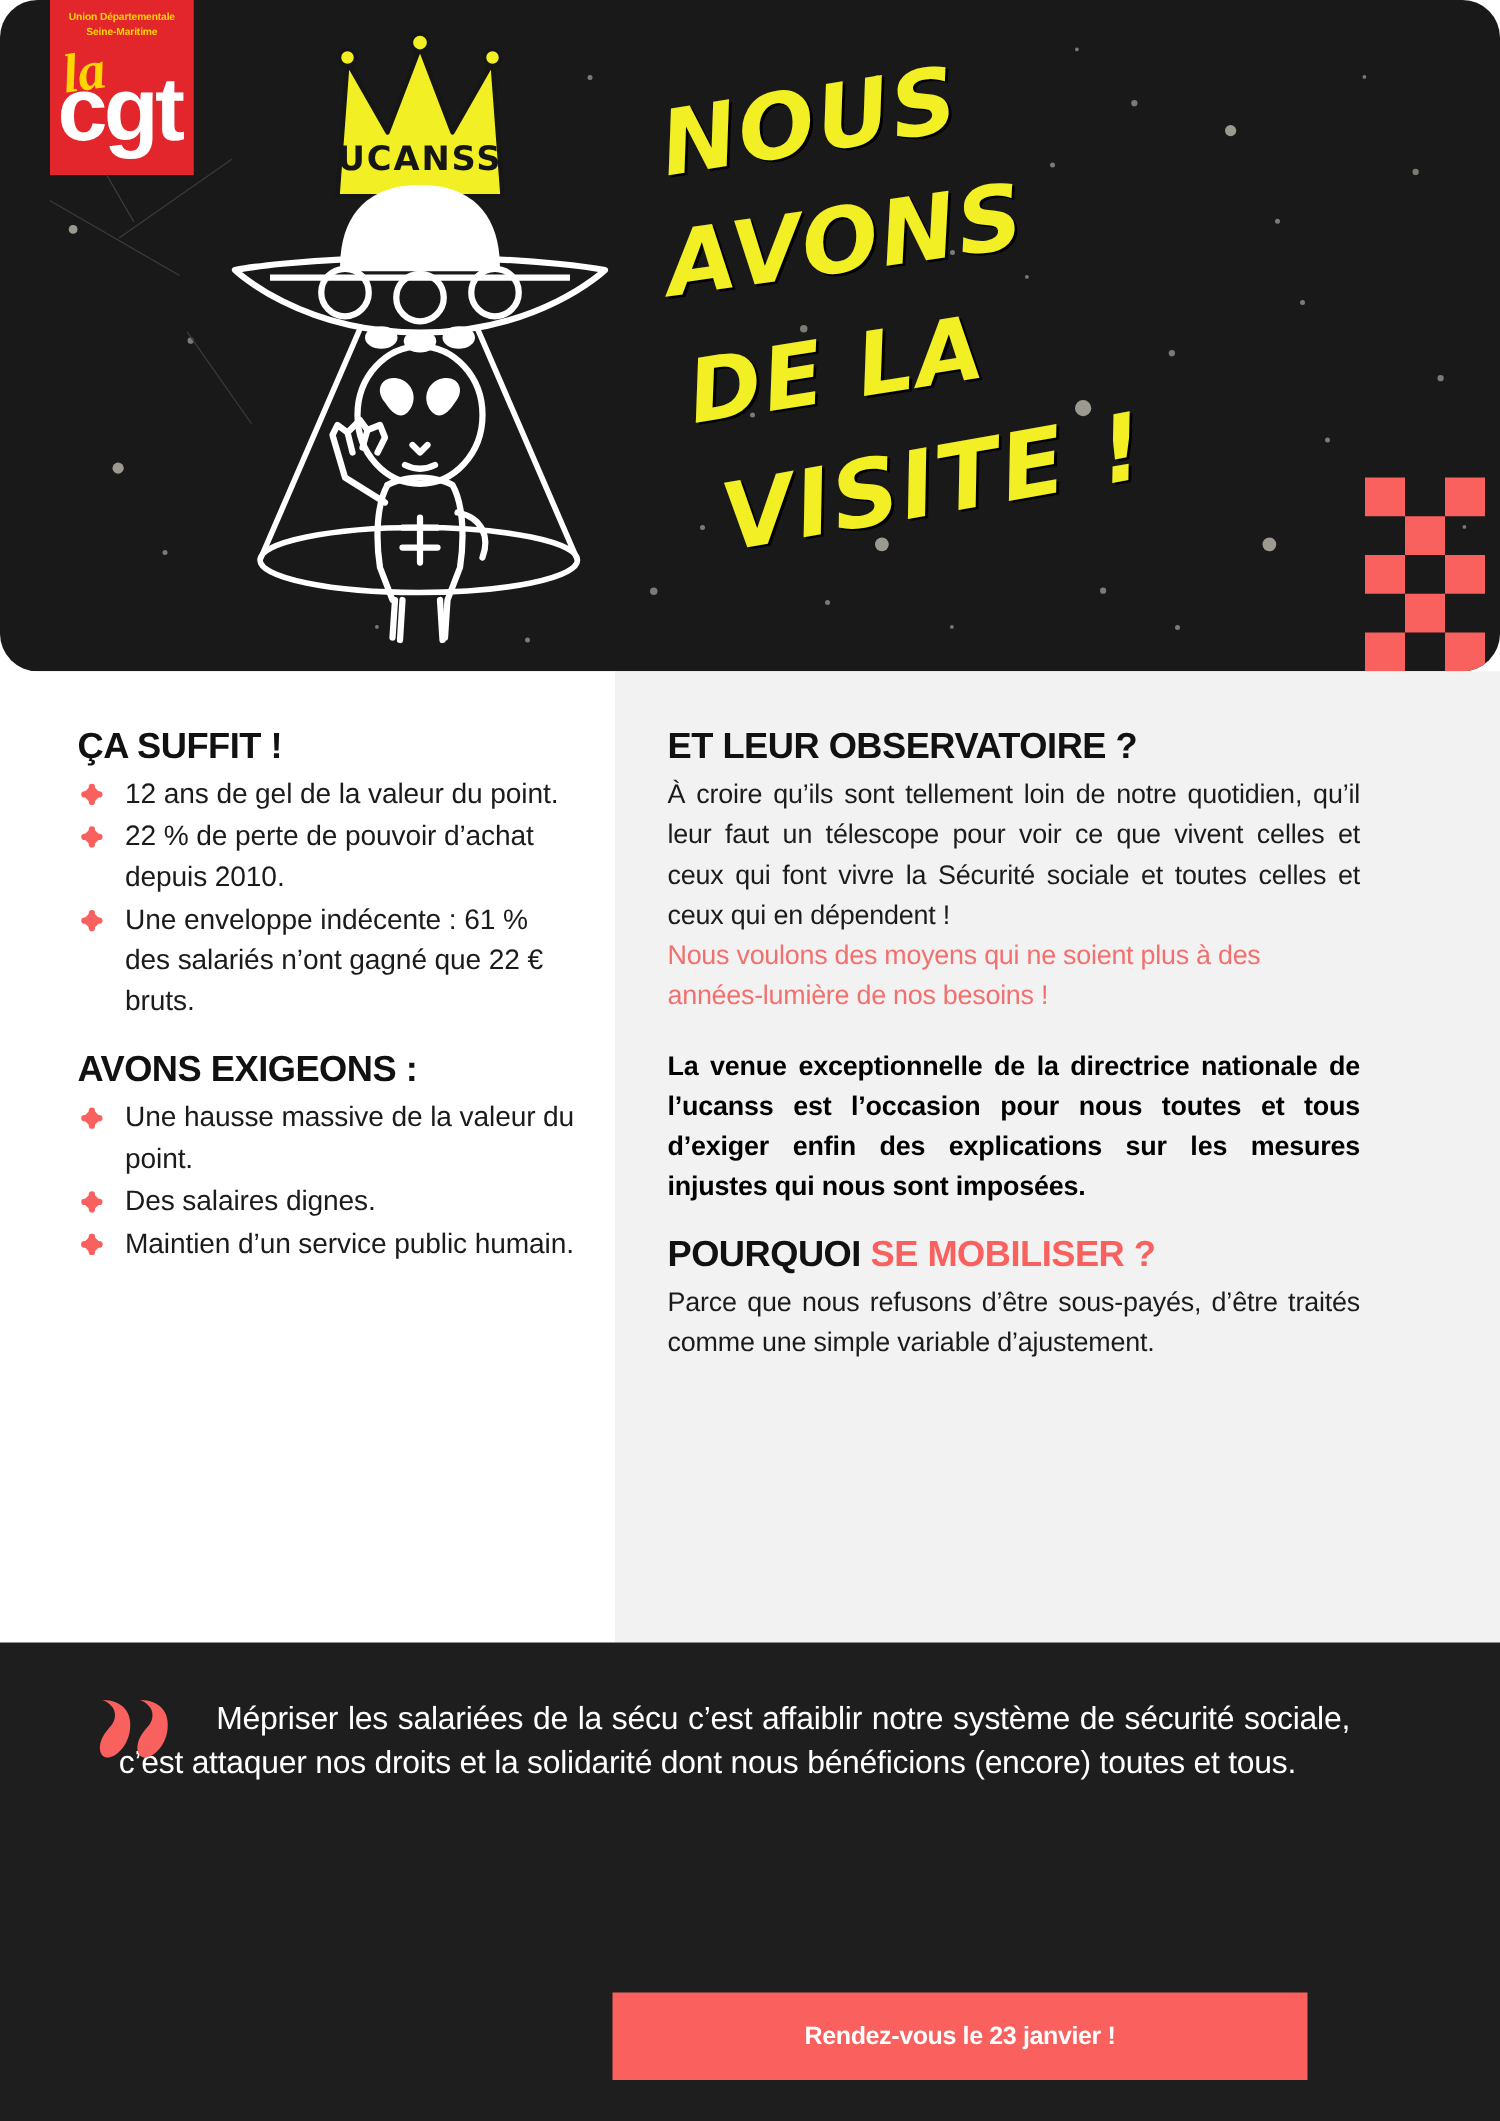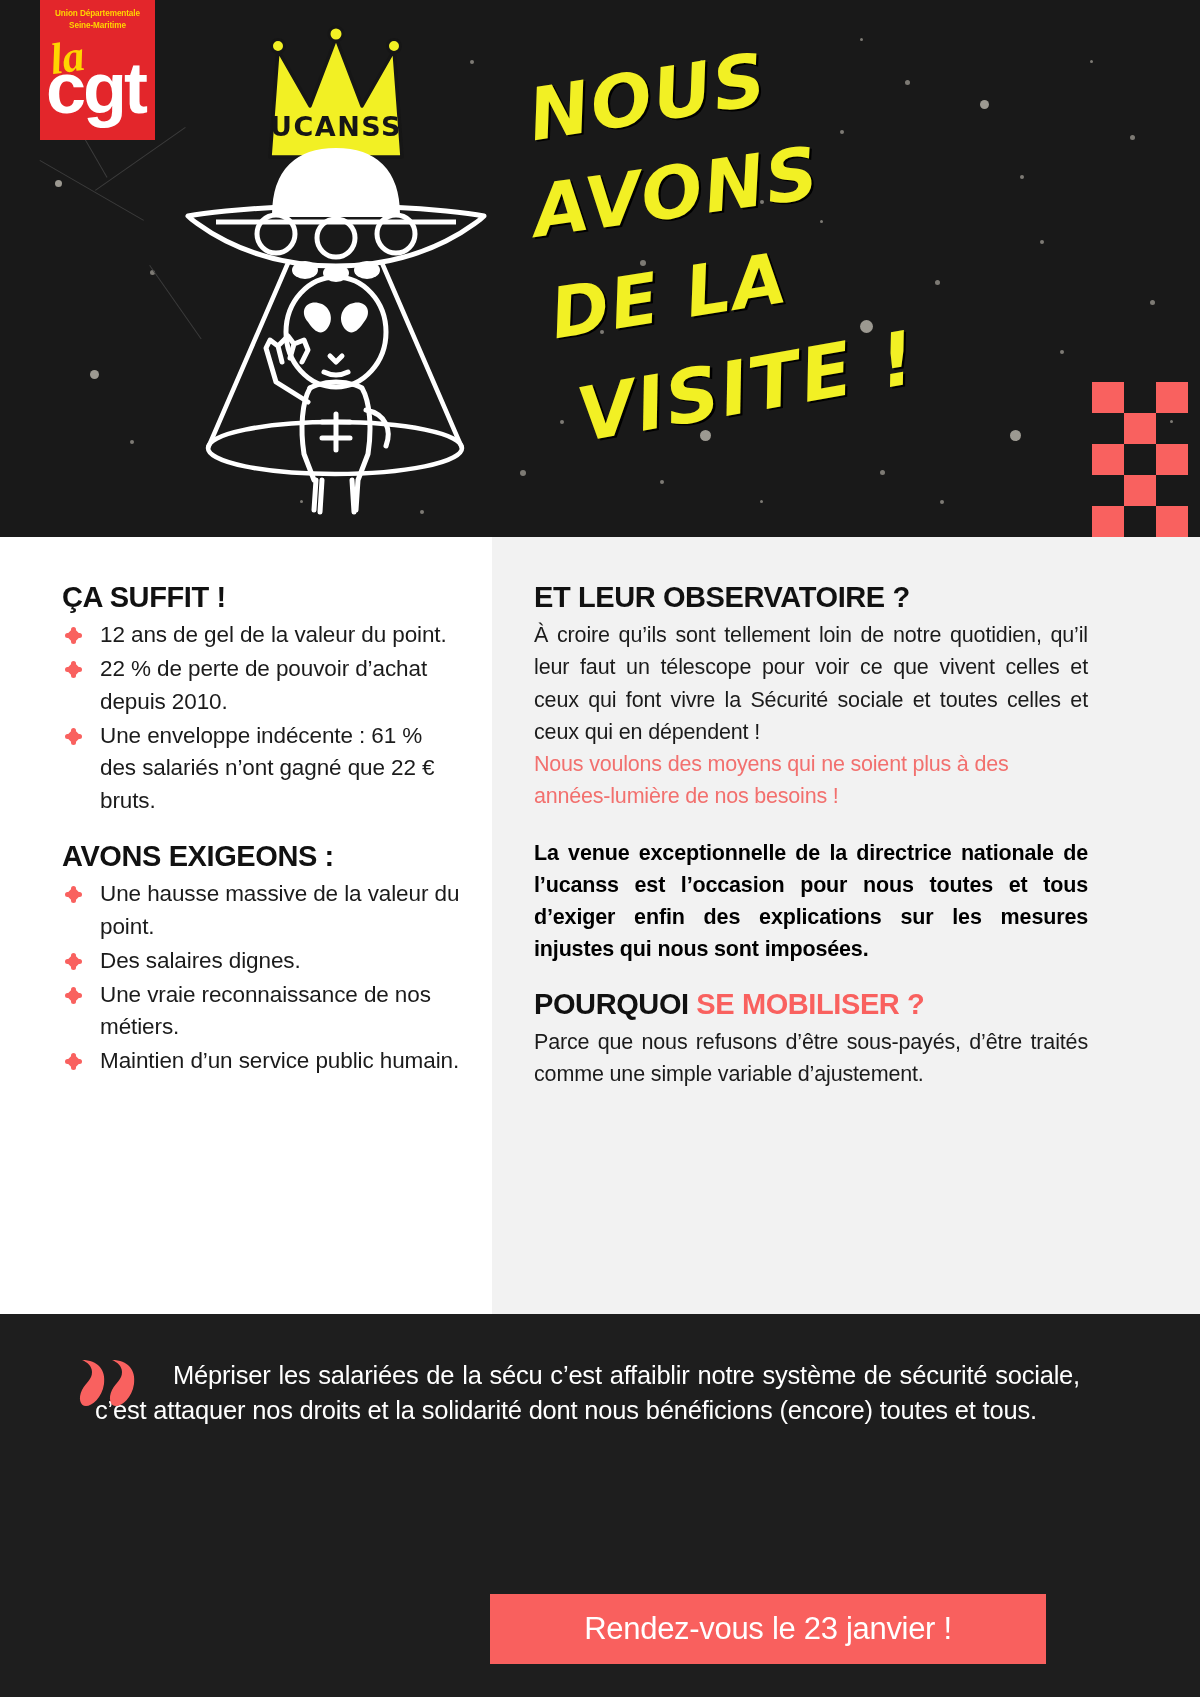--- a/index.html
+++ b/index.html
@@ -7,21 +7,21 @@
     width:1200px; height:1697px;
     background:#ffffff;
     font-family:"Liberation Sans", sans-serif;
     overflow:hidden;
   }
   .poster { position:relative; width:1200px; height:1697px; background:#fff; }
 
   
   .header {
     position:absolute; left:0; top:0; width:1200px; height:537px;
-    background:#191919; overflow:hidden;
+    background:#191919; overflow:hidden;border-radius:30px;
   }
   .stars { position:absolute; inset:0; }
   .star { position:absolute; border-radius:50%; background:#cfcabf; }
   .constell { position:absolute; background:#3b3b3b; height:1px; transform-origin:0 0; }
 
   
   .cgt-logo {
     position:absolute; left:40px; top:0; width:115px; height:140px;
     background:#e3262b; z-index:9;
   }
@@ -133,21 +133,21 @@
     position:absolute; left:95px; top:1358px; width:985px;
     color:#ffffff; font-size:25.5px; line-height:1.38;
     text-align:justify; letter-spacing:-0.2px;
     text-indent:78px;
   }
   .cta {
     position:absolute; left:490px; top:1594px; width:556px; height:70px;
     background:#f9605e; display:flex; align-items:center; justify-content:center;
   }
   .cta span {
-    color:#ffffff; font-size:31px; font-weight:normal; letter-spacing:-0.3px;
+    color:#ffffff; font-size:20px; font-weight:bold; letter-spacing:-0.3px;
   }
 </style>
 </head>
 <body>
 
 <div class="poster">
 
   <div class="header">
 
     <div class="stars" id="stars">
@@ -289,21 +289,21 @@
       <ul class="bullets" id="list-1">
           <li><span class="dia"></span><span>12 ans de gel de la valeur du point.</span></li>
           <li><span class="dia"></span><span>22 % de perte de pouvoir d’achat depuis 2010.</span></li>
           <li><span class="dia"></span><span>Une enveloppe indécente : 61 % des salariés n’ont gagné que 22 € bruts.</span></li>
         </ul>
 
       <h2 class="sec sp">AVONS EXIGEONS :</h2>
       <ul class="bullets" id="list-2">
           <li><span class="dia"></span><span>Une hausse massive de la valeur du point.</span></li>
           <li><span class="dia"></span><span>Des salaires dignes.</span></li>
-          <li><span class="dia"></span><span>Une vraie reconnaissance de nos métiers.</span></li>
+          <li><span class="dia"></span></li>
           <li><span class="dia"></span><span>Maintien d’un service public humain.</span></li>
         </ul>
     </div>
 
     <div class="col-right">
       <h2 class="sec">ET LEUR OBSERVATOIRE ?</h2>
       <p class="para">À croire qu’ils sont tellement loin de notre quotidien, qu’il leur faut un télescope pour voir ce que vivent celles et ceux qui font vivre la Sécurité sociale et toutes celles et ceux qui en dépendent !</p>
       <p class="para red">Nous voulons des moyens qui ne soient plus à des années-lumière de nos besoins !</p>
       <div class="gap"></div>
       <p class="para bold">La venue exceptionnelle de la directrice nationale de l’ucanss est l’occasion pour nous toutes et tous d’exiger enfin des explications sur les mesures injustes qui nous sont imposées.</p>

